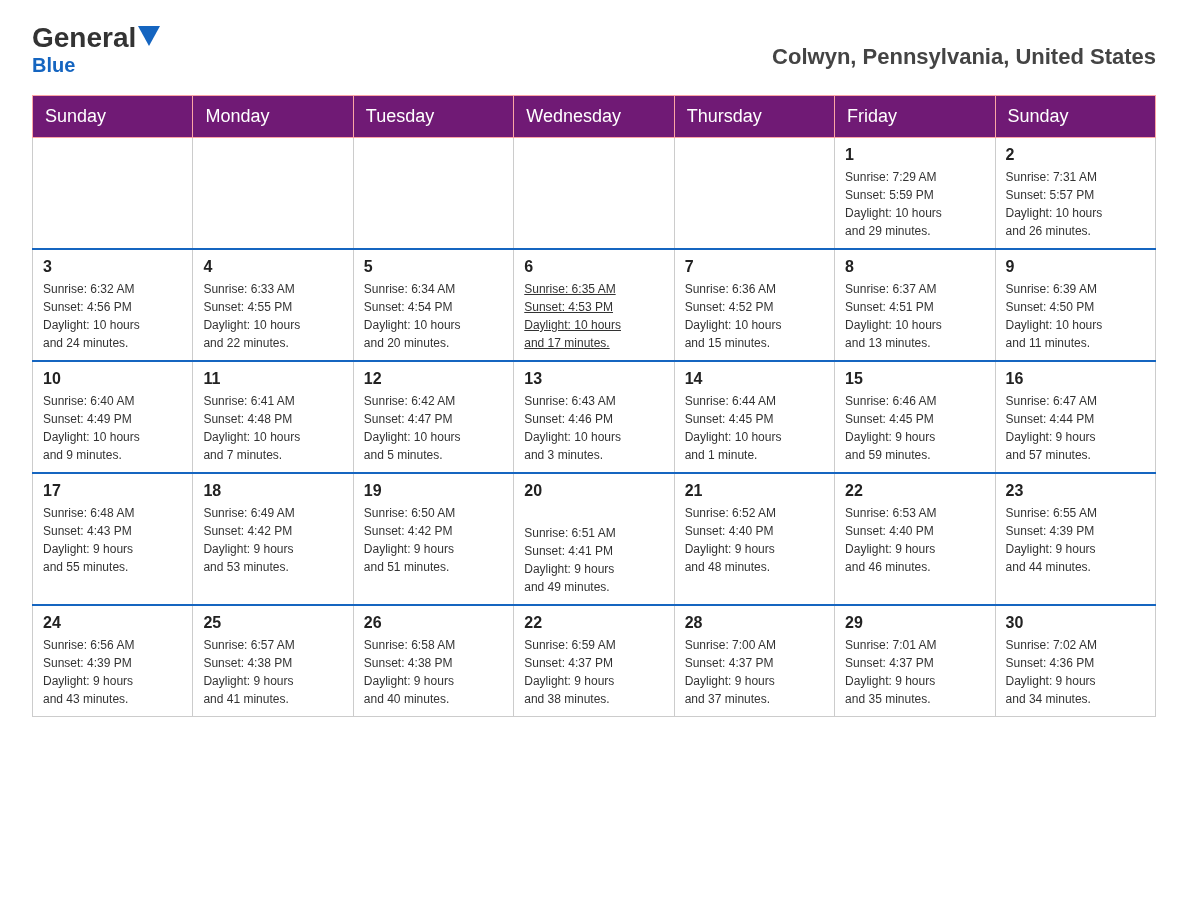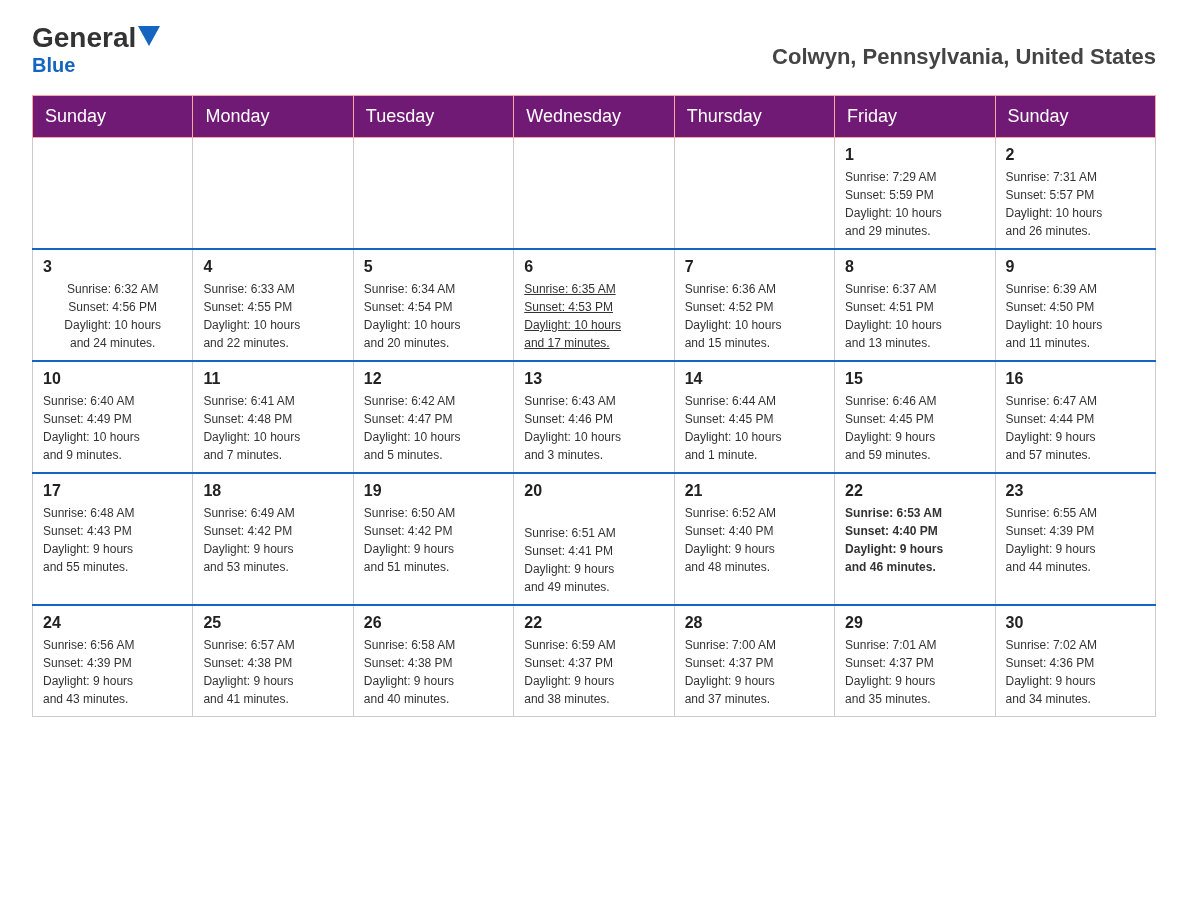--- a/index.html
+++ b/index.html
@@ -138,21 +138,21 @@
           <span class="day-number">2</span>
           <div class="day-info" style="white-space: pre-line;">Sunrise: 7:31 AM
 Sunset: 5:57 PM
 Daylight: 10 hours
 and 26 minutes.</div>
         </td>
       </tr>
       <tr class="row-separator">
         <td>
           <span class="day-number">3</span>
-          <div class="day-info" style="white-space: pre-line; text-align: center;">Sunrise: 6:32 AM
+          <div class="day-info" style="white-space: pre-line;">Sunrise: 6:32 AM
 Sunset: 4:56 PM
 Daylight: 10 hours
 and 24 minutes.</div>
         </td>
         <td>
           <span class="day-number">4</span>
           <div class="day-info" style="white-space: pre-line;">Sunrise: 6:33 AM
 Sunset: 4:55 PM
 Daylight: 10 hours
 and 22 minutes.</div>
@@ -275,21 +275,21 @@
         </td>
         <td>
           <span class="day-number">21</span>
           <div class="day-info" style="white-space: pre-line;">Sunrise: 6:52 AM
 Sunset: 4:40 PM
 Daylight: 9 hours
 and 48 minutes.</div>
         </td>
         <td>
           <span class="day-number">22</span>
-          <div class="day-info" style="white-space: pre-line; font-weight: bold;">Sunrise: 6:53 AM
+          <div class="day-info" style="white-space: pre-line;">Sunrise: 6:53 AM
 Sunset: 4:40 PM
 Daylight: 9 hours
 and 46 minutes.</div>
         </td>
         <td>
           <span class="day-number">23</span>
           <div class="day-info" style="white-space: pre-line;">Sunrise: 6:55 AM
 Sunset: 4:39 PM
 Daylight: 9 hours
 and 44 minutes.</div>

